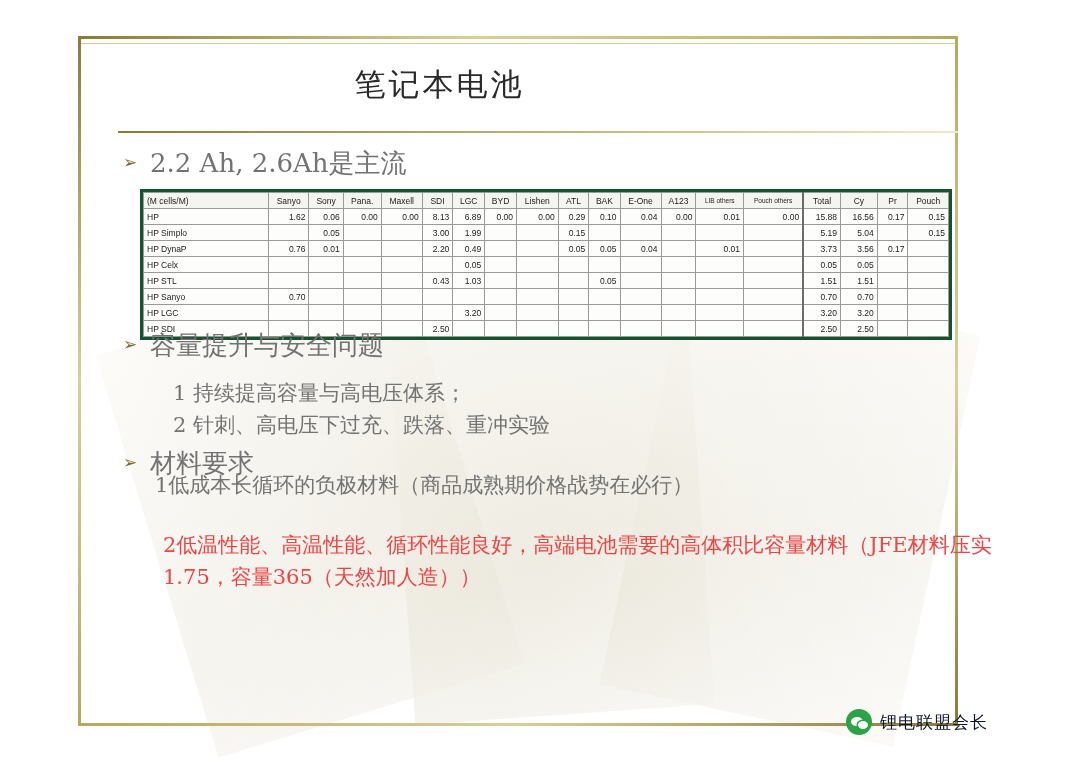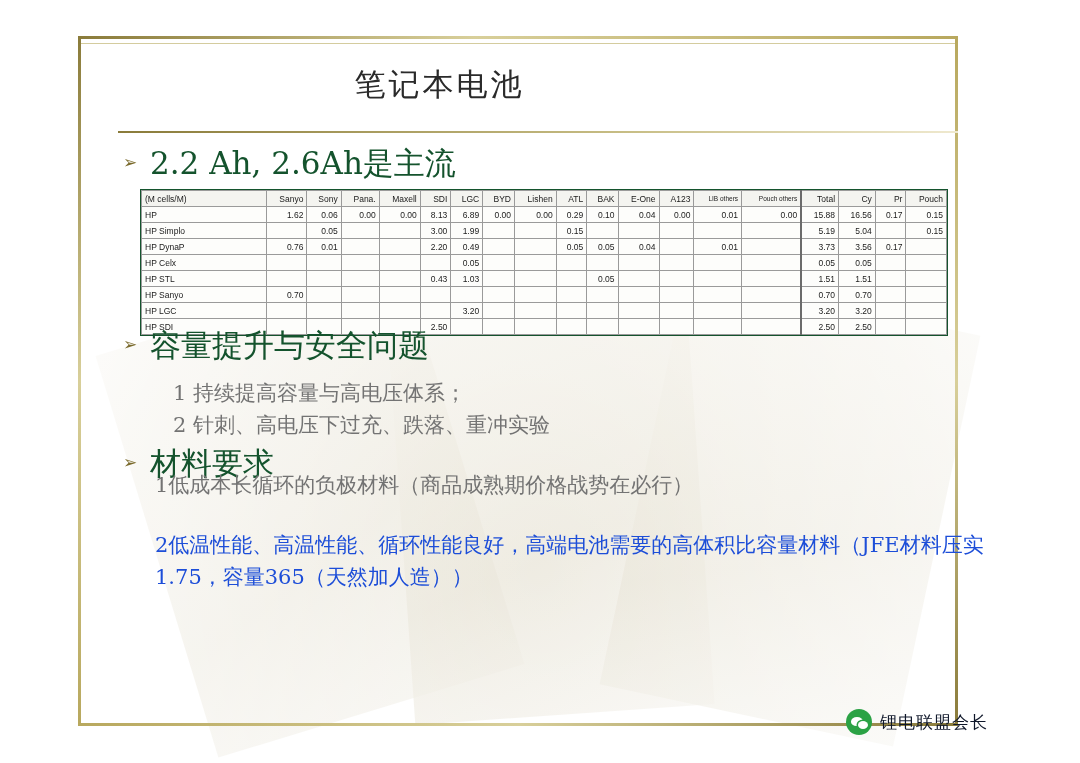--- a/index.html
+++ b/index.html
@@ -102,68 +102,69 @@
   .arrow {
     color: #7a6a2c;
     font-size: 17px;
     line-height: 30px;
     margin-right: 12px;
     width: 16px;
     text-align: center;
   }
   .b-text {
     font-family: "DejaVu Serif", "Liberation Serif", serif;
-    font-size: 31px;
-    color: #14532d;
+    font-size: 26px;
+    color: #737373;
     line-height: 30px;
     white-space: nowrap;
   }
 
   .sub {
     position: absolute;
     font-family: "DejaVu Serif", "Liberation Serif", serif;
     font-size: 21px;
     color: #737373;
     white-space: nowrap;
   }
   .sub-wide {
     position: absolute;
     font-family: "DejaVu Serif", "Liberation Serif", serif;
     font-size: 21px;
-    color: #1d4ed8;
+    color: #ef4444;
     line-height: 32px;
     width: 830px;
+    margin-left: 8px;
   }
 
   
   .table-wrap {
     position: absolute;
     left: 140px;
     top: 189px;
     width: 806px;
     background: #737373;
-    border: 1px solid #14532d;
+    border: 3px solid #14532d;
   }
   table.data {
     border-collapse: collapse;
     width: 100%;
     font-family: "Liberation Sans", sans-serif;
     font-size: 8.5px;
     color: #1b1b1b;
   }
   table.data th, table.data td {
     border: 1px solid #9a9a9a;
     padding: 1px 3px;
     height: 13px;
     text-align: right;
     white-space: nowrap;
     background: #fdfdfb;
   }
   table.data thead th {
-    text-align: right;
+    text-align: center;
     font-weight: normal;
     background: #f4f4f0;
   }
   table.data tbody td.rowhead,
   table.data thead th.rowhead {
     text-align: left;
     width: 118px;
   }
   table.data td.sepcol, table.data th.sepcol {
     border-left: 2px solid #6b6b6b;

